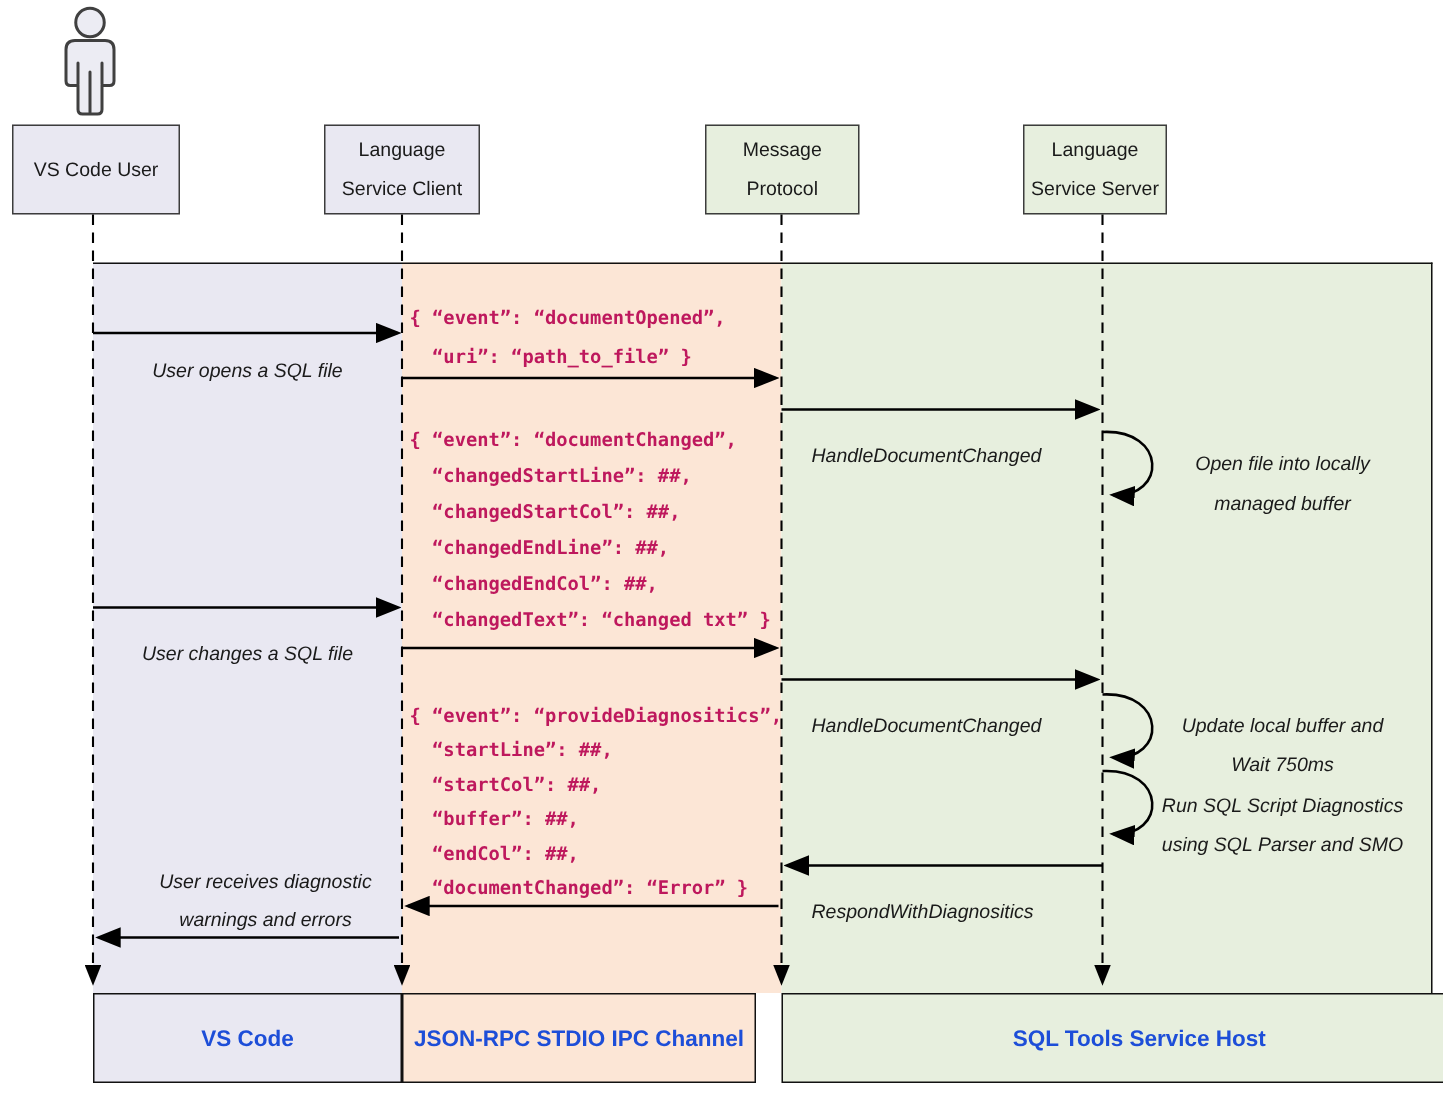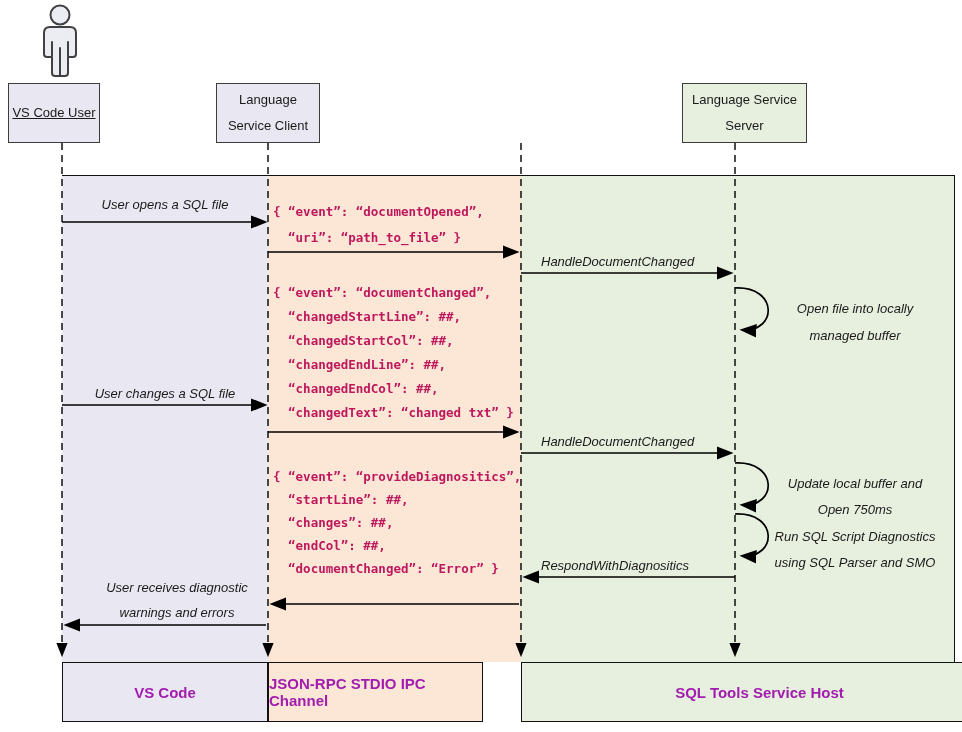--- a/index.html
+++ b/index.html
@@ -8,52 +8,55 @@
   .abs{position:absolute;}
   svg.overlay{position:absolute;left:0;top:0;width:962px;height:732px;pointer-events:none;}
   .hbox{position:absolute;top:83px;height:60px;border:1.6px solid #3c3c3c;box-sizing:border-box;
         display:flex;align-items:center;justify-content:center;text-align:center;
         font-size:13px;line-height:26px;}
   .hbox.lav{background:#e9e8f2;}
   .hbox.grn{background:#e7efde;}
   .lane{position:absolute;top:175px;height:487px;}
   .band-frame{position:absolute;left:62px;top:175px;width:893px;height:487px;
               border-top:1.6px solid #111;border-right:1.6px solid #111;box-sizing:border-box;pointer-events:none;}
-  .flabel{position:absolute;font-style:italic;font-size:13px;white-space:nowrap;}
+  .flabel{position:absolute;font-style:italic;font-size:13px;white-space:nowrap;margin-top:42px;}
   .flabel.center{text-align:center;}
   .note{position:absolute;font-style:italic;font-size:13px;text-align:center;}
   .jsonblock{position:absolute;font-family:"DejaVu Sans Mono",monospace;font-size:12.5px;
              font-weight:bold;color:#be185d;}
   .jsonblock div{white-space:pre;}
   .bbox{position:absolute;top:662px;height:60px;border:1.8px solid #111;box-sizing:border-box;
         display:flex;align-items:center;justify-content:center;
-        font-size:15px;font-weight:bold;color:#a21caf;}
+        font-size:15px;font-weight:bold;color:#1d4ed8;}
 </style>
 </head>
 <body>
 <div class="canvas">
 
 <div class="lane" style="left: 62px; width: 206px; background-color: rgb(233, 232, 242);"></div>
 <div class="lane" style="left: 268px; width: 253px; background-color: rgb(252, 230, 214);"></div>
 <div class="lane" style="left: 521px; width: 434px; background-color: rgb(231, 239, 222);"></div>
 <div class="band-frame"></div>
 
 <svg class="abs" style="left:34px;top:2px;" width="52" height="78" viewBox="0 0 52 78">
   <circle cx="26" cy="13" r="9.5" fill="#ececf3" stroke="#404040" stroke-width="2"></circle>
   <path d="M10,52 V31 Q10,25 16,25 H36 Q42,25 42,31 V52 Q42,55 39,55 H34 V71 Q34,74 31,74 H21 Q18,74 18,71 V55 H13 Q10,55 10,52 Z" fill="#ececf3" stroke="#404040" stroke-width="2" stroke-linejoin="round"></path>
   <path d="M18,40 V54 M34,40 V54 M26,46 V73" fill="none" stroke="#404040" stroke-width="2" stroke-linecap="round"></path>
 </svg>
 
-<div class="hbox lav" style="left:8px;width:92px;text-decoration:underline;">
+<div class="hbox lav" style="left:8px;width:112px;">
       <span>VS Code User</span>
     </div>
 <div class="hbox lav" style="left:216px;width:104px;">
       <span>Language Service Client</span>
     </div>
-<div class="hbox grn" style="left:682px;width:125px;">
+<div class="hbox grn" style="left:470px;width:103px;">
+      <span>Message Protocol</span>
+    </div>
+<div class="hbox grn" style="left:682px;width:96px;">
       <span>Language Service Server</span>
     </div>
 
 <svg class="overlay">
   <defs>
     <marker id="ah" markerWidth="10" markerHeight="8" refX="8.5" refY="4" orient="auto">
       <path d="M0,0 L10,4 L0,8 Z" fill="#000"></path>
     </marker>
   </defs>
 
@@ -86,21 +89,21 @@
 <div class="flabel center" style="left:62px;top:386px;width:206px;">User changes a SQL file</div>
 <div class="flabel" style="left:541px;top:434px;">HandleDocumentChanged</div>
 <div class="flabel" style="left:541px;top:558px;">RespondWithDiagnositics</div>
 
 <div class="note" style="left:770px;top:295px;width:170px;line-height:27px;">
   <div>Open file into locally</div>
   <div>managed buffer</div>
 </div>
 <div class="note" style="left:770px;top:471px;width:170px;line-height:26px;">
   <div>Update local buffer and</div>
-  <div>Open 750ms</div>
+  <div>Wait 750ms</div>
 </div>
 <div class="note" style="left:770px;top:524px;width:170px;line-height:26px;">
   <div>Run SQL Script Diagnostics</div>
   <div>using SQL Parser and SMO</div>
 </div>
 <div class="note" style="left:62px;top:575px;width:230px;line-height:25px;">
   <div>User receives diagnostic</div>
   <div>warnings and errors</div>
 </div>
 
@@ -112,28 +115,29 @@
   <div>{ “event”: “documentChanged”,</div>
   <div>  “changedStartLine”: ##,</div>
   <div>  “changedStartCol”: ##,</div>
   <div>  “changedEndLine”: ##,</div>
   <div>  “changedEndCol”: ##,</div>
   <div>  “changedText”: “changed txt” }</div>
 </div>
 <div class="jsonblock" style="left:273px;top:465px;line-height:23px;">
   <div>{ “event”: “provideDiagnositics”,</div>
   <div>  “startLine”: ##,</div>
-  <div>  “changes”: ##,</div>
+  <div>  “startCol”: ##,</div>
+  <div>  “buffer”: ##,</div>
   <div>  “endCol”: ##,</div>
   <div>  “documentChanged”: “Error” }</div>
 </div>
 
 <div class="bbox" style="left: 62px; width: 206px; background-color: rgb(233, 232, 242);">
       <span>VS Code</span>
     </div>
-<div class="bbox" style="left: 268px; width: 215px; background-color: rgb(252, 230, 214);">
+<div class="bbox" style="left: 268px; width: 236px; background-color: rgb(252, 230, 214);">
       <span>JSON-RPC STDIO IPC Channel</span>
     </div>
 <div class="bbox" style="left: 521px; width: 477px; background-color: rgb(231, 239, 222);">
       <span>SQL Tools Service Host</span>
     </div>
 
 </div>
 
 </body></html>

